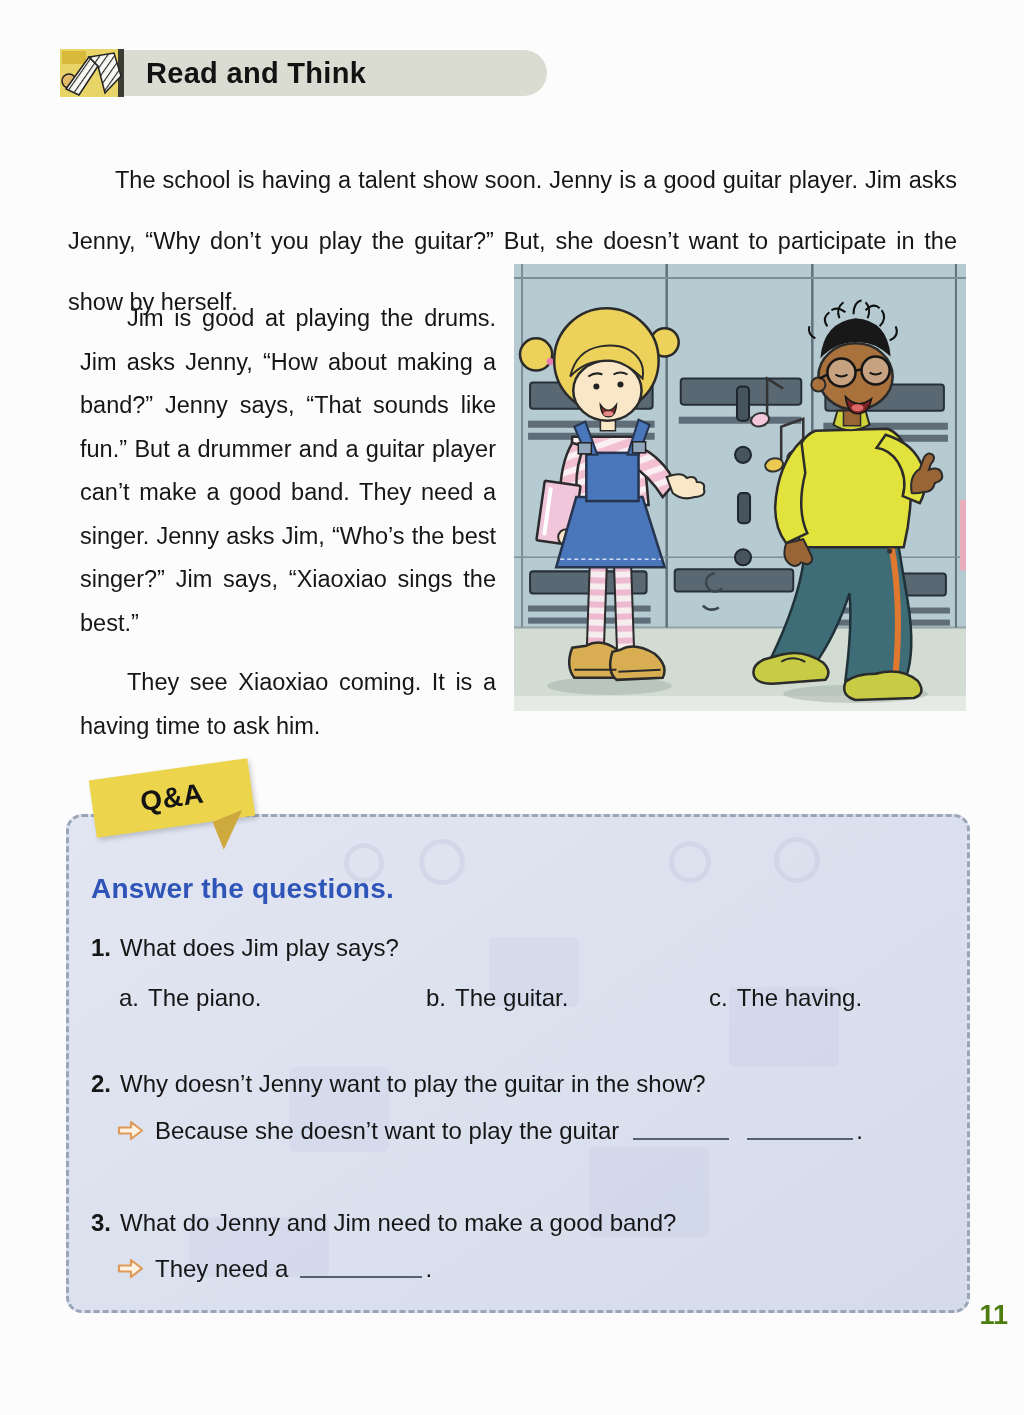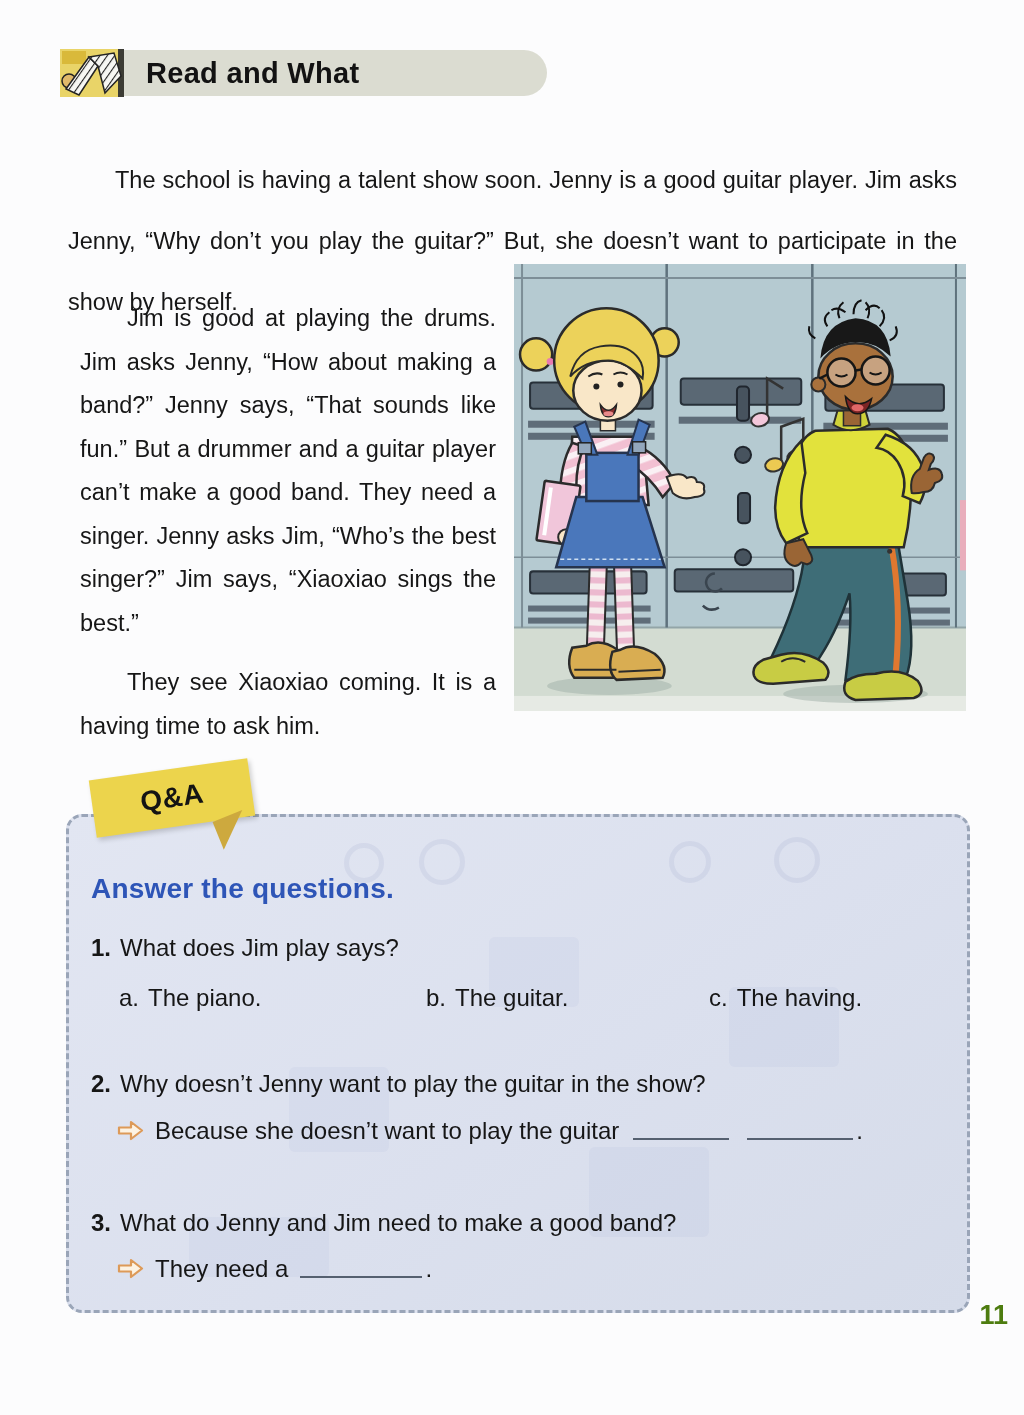--- a/index.html
+++ b/index.html
@@ -88,21 +88,21 @@
         <rect width="64" height="48" fill="#e9d468"></rect>
         <rect x="2" y="2" width="24" height="13" fill="#d9b93a"></rect>
         <rect x="58" y="0" width="6" height="48" fill="#3c3c34"></rect>
         <circle cx="9" cy="32" r="7" fill="#e0b96a" stroke="#232323" stroke-width="1.5"></circle>
         <polygon points="6,40 29,8 38,17 19,46" fill="#f7f7f3" stroke="#232323" stroke-width="1.5"></polygon>
         <polygon points="6,40 29,8 38,17 19,46" fill="url(#hatch)"></polygon>
         <polygon points="38,17 29,8 54,4 61,27 45,44" fill="#f7f7f3" stroke="#232323" stroke-width="1.5"></polygon>
         <polygon points="38,17 29,8 54,4 61,27 45,44" fill="url(#hatch)"></polygon>
       </svg>
     </span>
-    <h1 class="rt-title">Read and What</h1>
+    <h1 class="rt-title">Read and Think</h1>
   </header>
 
   <section class="para1">
     <p>The school is having a talent show soon. Jenny is a good guitar player. Jim asks Jenny, “Why don’t you play the guitar?” But, she doesn’t want to participate in the show by herself.</p>
   </section>
 
   <section class="leftcol">
     <p>Jim is good at playing the drums. Jim asks Jenny, “How about making a band?” Jenny says, “That sounds like fun.” But a drummer and a guitar player can’t make a good band. They need a singer. Jenny asks Jim, “Who’s the best singer?” Jim says, “Xiaoxiao sings the best.”</p>
     <p>They see Xiaoxiao coming. It is a having time to ask him.</p>
   </section>

